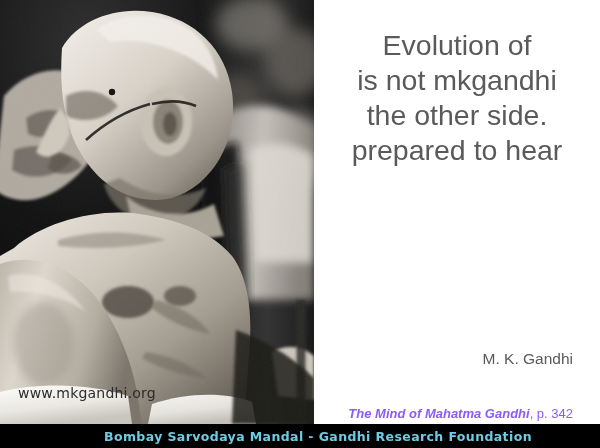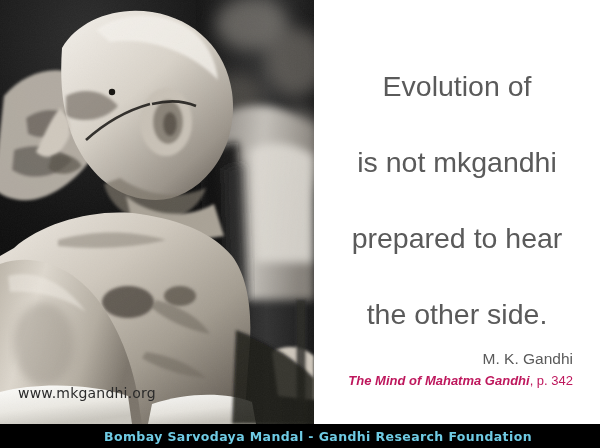--- a/index.html
+++ b/index.html
@@ -60,21 +60,20 @@
     width: 286px;
     text-align: center;
     color: #5a5a5a;
   }
   .q-line {
     display: block;
     font-size: 28.5px;
     line-height: 35px;
     font-weight: 400;
     white-space: nowrap;
-    margin-top: 41px;
   }
   .q-line.emph {
     font-size: 38px;
     line-height: 46px;
     letter-spacing: 0.3px;
   }
 
   .attribution {
     position: absolute;
     right: 27px;
@@ -87,21 +86,22 @@
     display: block;
     font-size: 15.5px;
     line-height: 22px;
     white-space: nowrap;
   }
   .attr-source {
     display: block;
     font-size: 13px;
     line-height: 22px;
     white-space: nowrap;
-    color: #be185d;
+    color: #8b5cf6;
+    margin-top: 33px;
   }
   .attr-source .src-title {
     font-style: italic;
     font-weight: 600;
   }
   .attr-source .src-page {
     font-style: normal;
   }
 
   
@@ -285,22 +285,22 @@
     </svg>
 
     <div class="photo-watermark">www.mkgandhi.org</div>
   </div>
 
   <div class="quote-panel">
 
     <div class="quote-block">
       <span class="q-line">Evolution of</span>
       <span class="q-line">is not mkgandhi</span>
+      <span class="q-line">the other side.</span>
       <span class="q-line">prepared to hear</span>
-      <span class="q-line">the other side.</span>
     </div>
 
     <div class="attribution">
       <span class="attr-author">M. K. Gandhi</span>
       <span class="attr-source">
         <span class="src-title">The Mind of Mahatma Gandhi</span><span class="src-page">, p. 342</span>
       </span>
     </div>
 
   </div>

